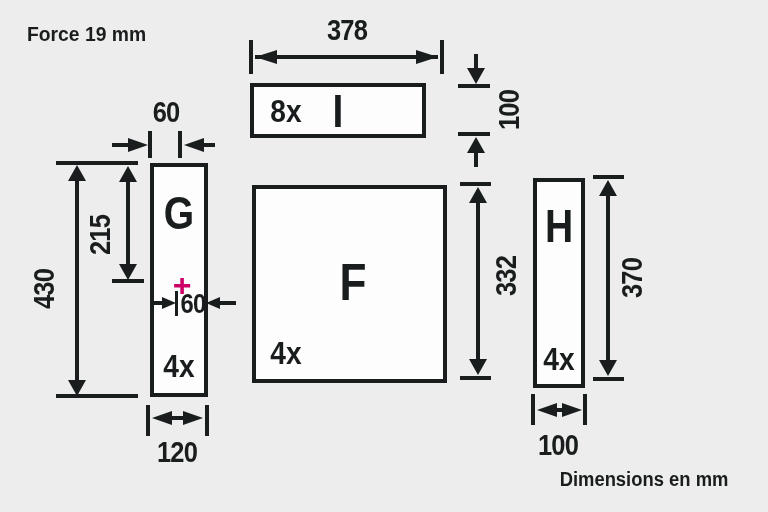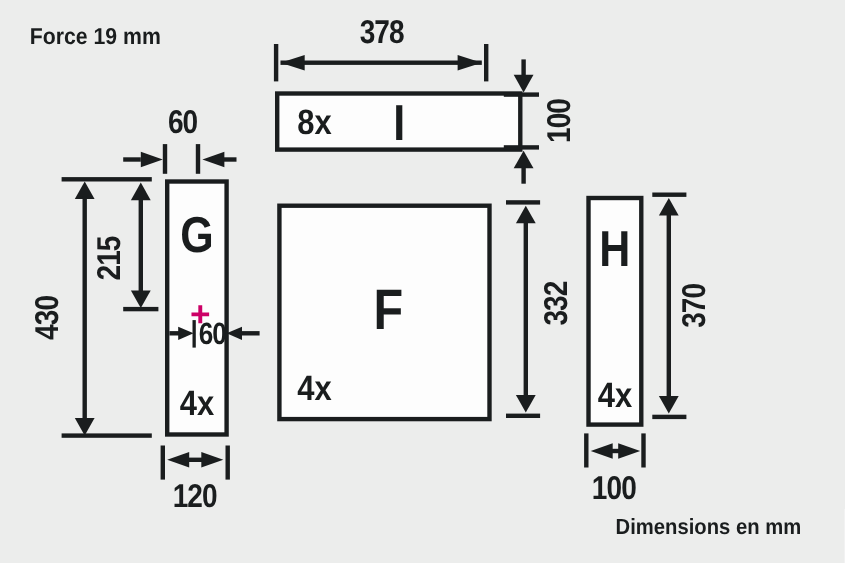--- a/index.html
+++ b/index.html
@@ -37,21 +37,21 @@
   .sm.al{border-right-width:14px;border-top-width:6px;border-bottom-width:6px;}
 </style>
 </head>
 <body>
 
 <div class="stage">
 
   <div class="t note" style="left:27px;top:23px;">Force 19 mm</div>
   <div class="t note-r" style="left:644px;top:479px;">Dimensions en mm</div>
 
-  <div class="panel" style="left:250px;top:83px;width:225px;height:55px;padding-left:45px;">
+  <div class="panel" style="left:250px;top:83px;width:176px;height:55px;padding-left:45px;">
     <span class="t qty" style="left:32px;top:50%;">8x</span>
     <span class="t pl" style="left:50%;top:50%;">I</span>
   </div>
 
   <div class="panel" style="left:150px;top:163px;width:58px;height:234px;">
     <span class="t pl" style="left:50%;top:46px;">G</span>
     <span class="t plus" style="left:28px;top:118px;">+</span>
     <span class="t qty" style="left:50%;top:199px;">4x</span>
   </div>
 

